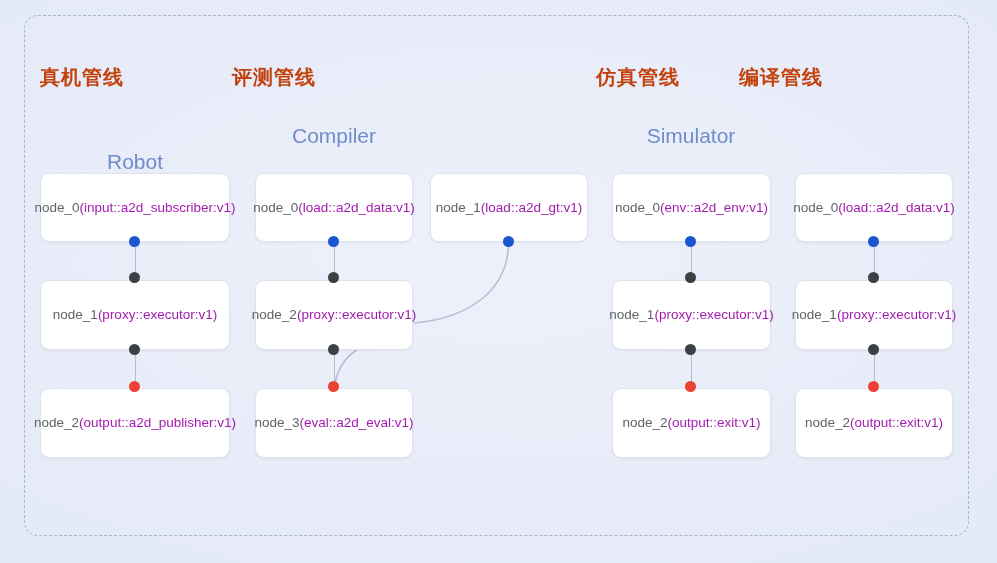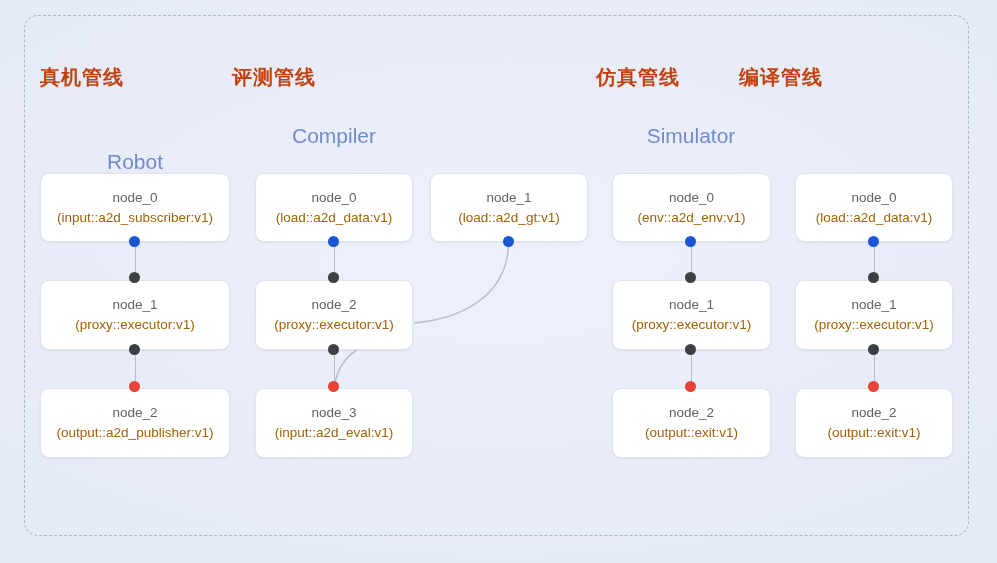--- a/index.html
+++ b/index.html
@@ -46,33 +46,32 @@
     font-weight: normal;
     white-space: nowrap;
   }
   .node {
     position: absolute;
     background: #ffffff;
     border: 1px solid #dfe3ee;
     border-radius: 9px;
     box-shadow: 0 1px 2px rgba(60,64,67,0.08);
     display: flex;
-    flex-direction: column;
     align-items: center;
     justify-content: center;
     color: #5f6368;
     line-height: 1.45;
   }
   .node .n-name {
     font-size: 13.5px;
     color: #5f6368;
   }
   .node .n-type {
     font-size: 13.5px;
-    color: #a16207;
+    color: #a21caf;
   }
   .dot {
     position: absolute;
     width: 11px; height: 11px;
     border-radius: 50%;
     z-index: 6;
   }
   .dot.blue  { background: #1a56d0; }
   .dot.black { background: #3c4043; }
   .dot.red   { background: #ea4335; }
@@ -129,21 +128,21 @@
   <div class="node" style="left:430px; top:173px; width:158px; height:69px;">
     <div class="n-name">node_1</div>
     <div class="n-type">(load::a2d_gt:v1)</div>
   </div>
   <div class="node" style="left:255px; top:280px; width:158px; height:70px;">
     <div class="n-name">node_2</div>
     <div class="n-type">(proxy::executor:v1)</div>
   </div>
   <div class="node" style="left:255px; top:388px; width:158px; height:70px;">
     <div class="n-name">node_3</div>
-    <div class="n-type">(input::a2d_eval:v1)</div>
+    <div class="n-type">(eval::a2d_eval:v1)</div>
   </div>
   <div class="edge-line" style="left:333.5px; top:242px; height:36px;"></div>
   <div class="edge-line" style="left:333.5px; top:350px; height:37px;"></div>
   <div class="dot blue" style="left:328px; top:236px;"></div>
   <div class="dot blue" style="left:503px; top:236px;"></div>
   <div class="dot black" style="left:328px; top:272px;"></div>
   <div class="dot black" style="left:328px; top:344px;"></div>
   <div class="dot red" style="left:328px; top:381px;"></div>
 
   <svg class="curves" viewBox="0 0 997 563">

